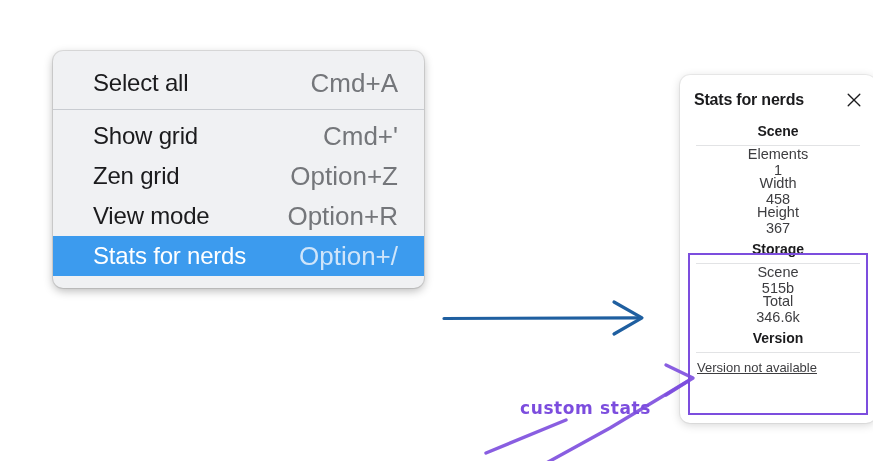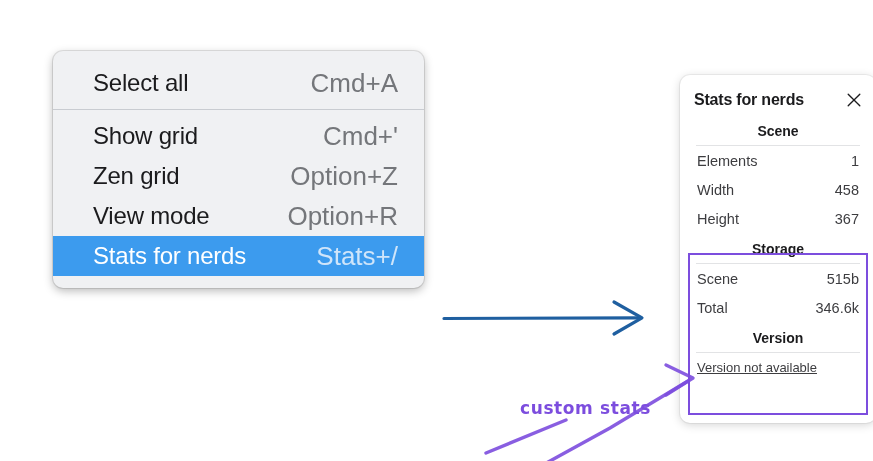--- a/index.html
+++ b/index.html
@@ -115,20 +115,21 @@
     height: 1px;
     background: #e2e3e5;
     margin: 0 2px;
   }
   .stat-row {
     display: flex;
     align-items: center;
     justify-content: space-between;
     height: 29px;
     padding: 0 3px;
+    flex-direction: column;
   }
   .stat-row .k {
     font-size: 14.5px;
     color: #3d3d40;
   }
   .stat-row .v {
     font-size: 14.5px;
     color: #3d3d40;
   }
   .plain-row {
@@ -196,21 +197,21 @@
       <div class="menu-item">
         <span class="label">Zen grid</span>
         <span class="shortcut">Option+Z</span>
       </div>
       <div class="menu-item">
         <span class="label">View mode</span>
         <span class="shortcut">Option+R</span>
       </div>
       <div class="menu-item selected">
         <span class="label">Stats for nerds</span>
-        <span class="shortcut">Stats+/</span>
+        <span class="shortcut">Option+/</span>
       </div>
     </div>
 
   </div>
 
   <svg id="blue-arrow" viewBox="0 0 215 52">
     <path d="M6 26.5 L200 25.8" stroke="#1f5fa0" stroke-width="3.2" stroke-linecap="round" fill="none"></path>
     <path d="M176 10 L204 25.8 L176 42" stroke="#1f5fa0" stroke-width="3.2" stroke-linecap="round" stroke-linejoin="round" fill="none"></path>
   </svg>
 

